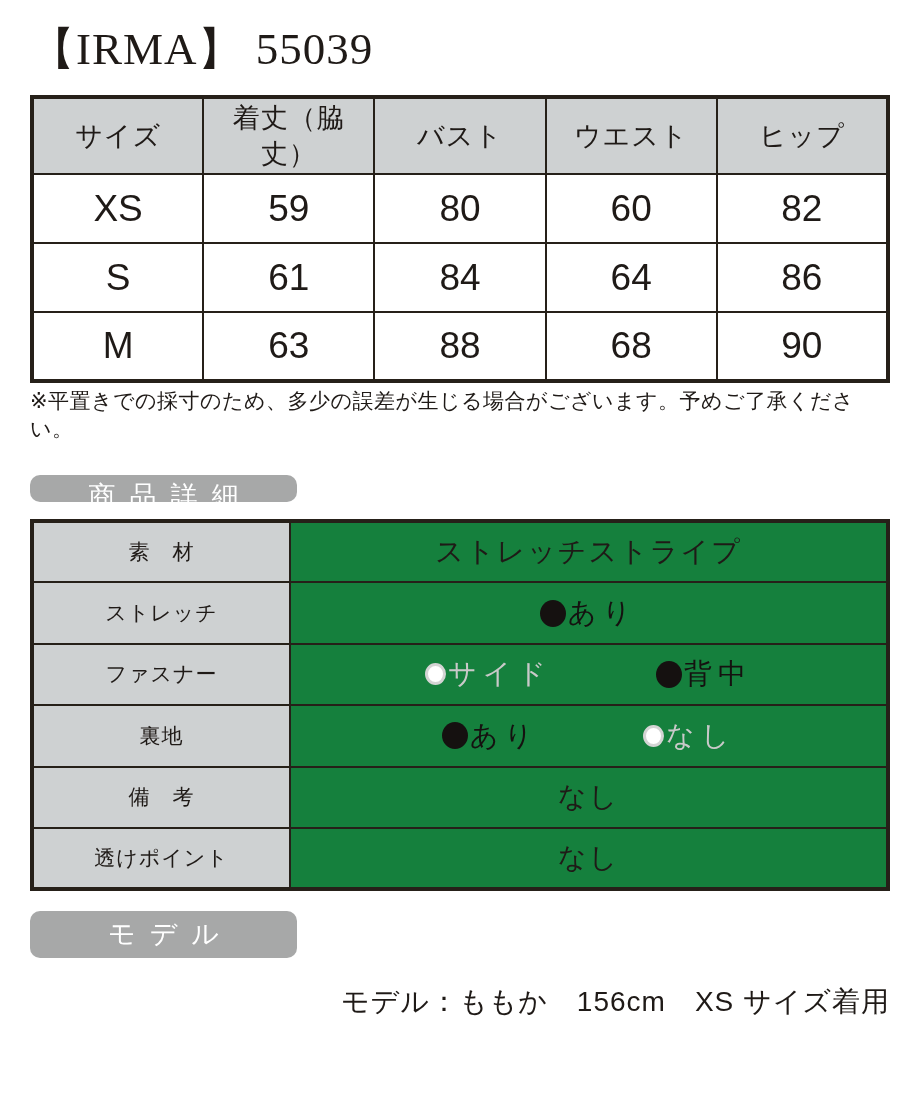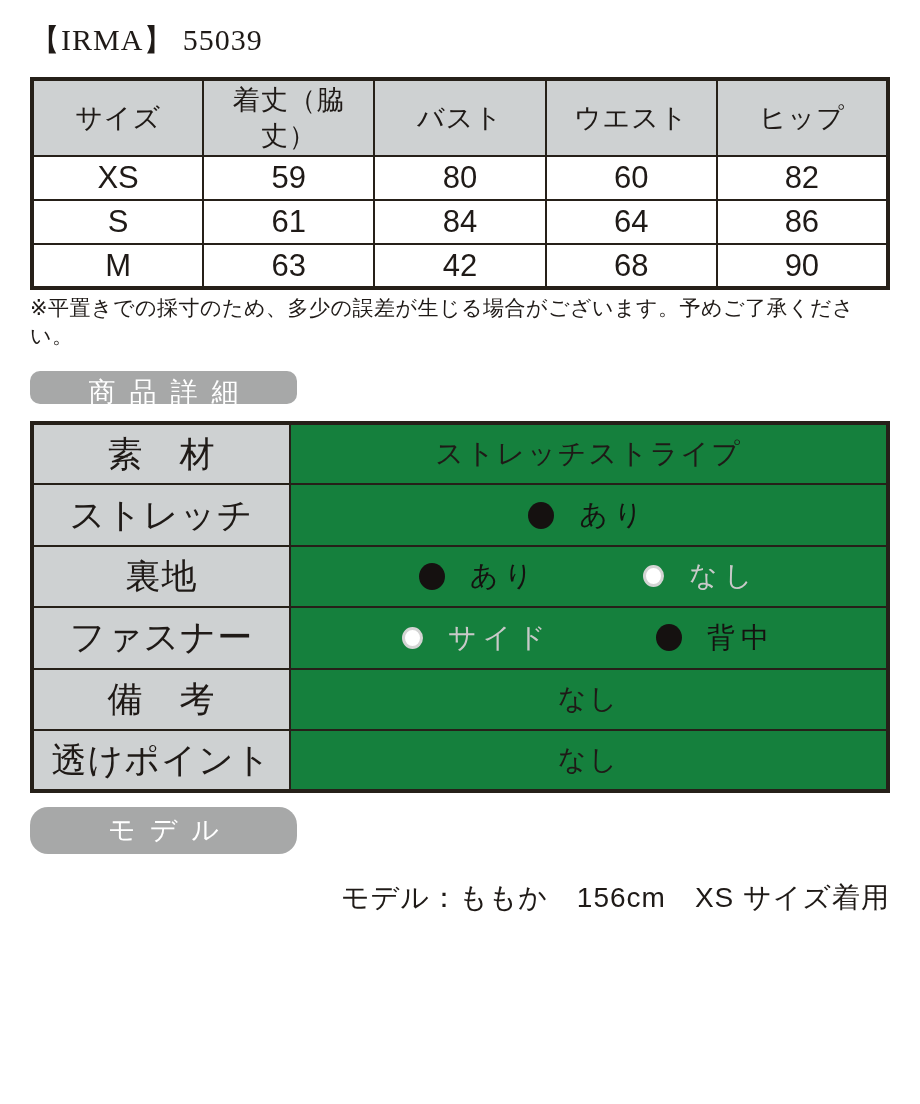--- a/index.html
+++ b/index.html
@@ -14,50 +14,50 @@
   body{
     width:920px;height:1104px;
     background:#ffffff;color:var(--ink);
     font-family:"Liberation Sans","DejaVu Sans",sans-serif;
     overflow:hidden;
   }
   .content{padding:0 30px;}
 
   .page-title{
     font-family:"Liberation Serif","DejaVu Serif",serif;
-    font-size:30px;font-weight:500;letter-spacing:1px;
+    font-size:45px;font-weight:500;letter-spacing:1px;
     margin:22px 0 0 0;line-height:1.2;
   }
 
   table{border-collapse:collapse;table-layout:fixed;width:860px;}
   th,td{border:2px solid var(--border);text-align:center;vertical-align:middle;}
 
   .size-table{margin-top:19px;border:4px solid var(--border);}
   .size-table th{background:var(--cellbg);font-size:27px;font-weight:normal;height:58px;letter-spacing:1px;}
-  .size-table td,.size-table .row-head{height:44px;font-size:31px;font-weight:normal;background:#fff;}
+  .size-table td,.size-table .row-head{height:69px;font-size:37px;font-weight:normal;background:#fff;}
 
   .note{font-size:21px;letter-spacing:0.5px;margin-top:4px;}
 
   .badge{
-    display:block;width:267px;margin-top:21px;
+    display:block;width:267px;margin-top:32px;
     background:var(--badgebg);color:#ffffff;border-radius:10px;
-    font-size:27px;line-height:43px;height:33px;
+    font-size:27px;line-height:43px;height:27px;
     text-align:center;letter-spacing:14px;text-indent:14px;
   }
-  .badge.model{margin-top:14px;height:47px;line-height:47px;border-radius:18px;}
+  .badge.model{margin-top:20px;height:47px;line-height:47px;}
 
   .detail-table{margin-top:17px;border:4px solid var(--border);}
   .detail-table th{
-    background:var(--cellbg);font-size:35px;font-weight:normal;
+    background:var(--cellbg);font-size:21px;font-weight:normal;
     width:258px;height:61.4px;letter-spacing:1px;
   }
   .detail-table td{background:#15803d;font-size:28px;letter-spacing:2px;}
 
   .opt-group{display:flex;justify-content:center;align-items:center;gap:104px;}
-  .opt{display:inline-flex;align-items:center;gap:25px;}
+  .opt{display:inline-flex;align-items:center;gap:2px;}
   .opt .opt-label{font-size:28px;letter-spacing:6px;}
   .opt.selected{color:#151110;}
   .opt.unselected{color:var(--muted);}
   .radio{display:inline-block;border-radius:50%;flex:0 0 auto;}
   .radio.on{width:26px;height:27px;background:#151110;}
   .radio.off{width:21px;height:22px;background:#fff;border:3px solid #d4d4d4;}
 
   .model-line{font-size:28px;letter-spacing:1px;margin-top:25px;text-align:right;}
 </style>
 </head>
@@ -88,21 +88,21 @@
         <tr>
           <td class="row-head">S</td>
           <td>61</td>
           <td>84</td>
           <td>64</td>
           <td>86</td>
         </tr>
         <tr>
           <td class="row-head">M</td>
           <td>63</td>
-          <td>42</td>
+          <td>88</td>
           <td>68</td>
           <td>90</td>
         </tr>
       </tbody>
   </table>
 
   <div class="note">※平置きでの採寸のため、多少の誤差が生じる場合がございます。予めご了承ください。</div>
 
   <div class="badge">商品詳細</div>
 
@@ -117,45 +117,45 @@
           <td>
             <div class="opt-group">
               <span class="opt selected">
                 <span class="radio on"></span>
                 <span class="opt-label">あり</span>
               </span>
             </div>
           </td>
         </tr>
         <tr>
+          <th>ファスナー</th>
+          <td>
+            <div class="opt-group">
+              <span class="opt unselected">
+                <span class="radio off"></span>
+                <span class="opt-label">サイド</span>
+              </span>
+              <span class="opt selected">
+                <span class="radio on"></span>
+                <span class="opt-label">背中</span>
+              </span>
+            </div>
+          </td>
+        </tr>
+        <tr>
           <th>裏地</th>
           <td>
             <div class="opt-group">
               <span class="opt selected">
                 <span class="radio on"></span>
                 <span class="opt-label">あり</span>
               </span>
               <span class="opt unselected">
                 <span class="radio off"></span>
                 <span class="opt-label">なし</span>
-              </span>
-            </div>
-          </td>
-        </tr>
-        <tr>
-          <th>ファスナー</th>
-          <td>
-            <div class="opt-group">
-              <span class="opt unselected">
-                <span class="radio off"></span>
-                <span class="opt-label">サイド</span>
-              </span>
-              <span class="opt selected">
-                <span class="radio on"></span>
-                <span class="opt-label">背中</span>
               </span>
             </div>
           </td>
         </tr>
         <tr>
           <th>備　考</th>
           <td><span>なし</span></td>
         </tr>
         <tr>
           <th>透けポイント</th>

